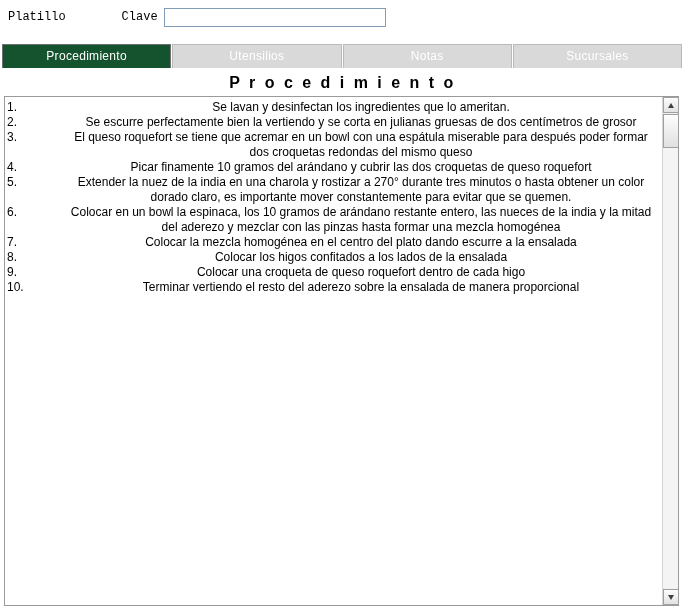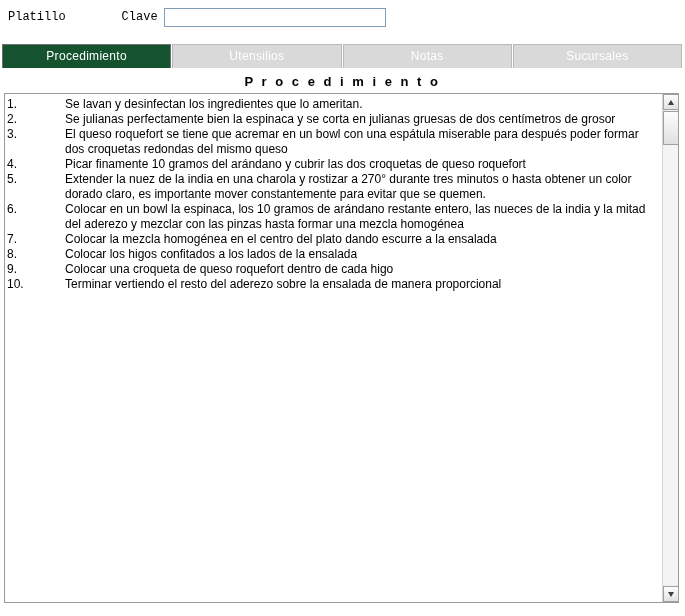--- a/index.html
+++ b/index.html
@@ -73,21 +73,21 @@
   }
   .tab.active {
     background: #14532d;
     color: #ffffff;
     border-color: #6f6f6f;
   }
 
   
   .section-title {
     text-align: center;
-    font-size: 13px;
+    font-size: 16px;
     font-weight: bold;
     letter-spacing: 2.5px;
     margin: 6px 0 4px 0;
     color: #000;
   }
 
   
   .panel-wrap {
     position: relative;
     margin: 0 6px 0 4px;
@@ -109,20 +109,21 @@
     font-size: 12px;
     line-height: 15px;
     color: #000;
   }
   .step-num {
     flex: 0 0 58px;
     white-space: nowrap;
   }
   .step-text {
     flex: 1 1 auto;
+    text-align: center;
   }
 
   
   .scrollbar {
     position: absolute;
     top: 0; right: 0; bottom: 0;
     width: 16px;
     background: #f0f0f0;
     border-left: 1px solid #d4d4d4;
     box-sizing: border-box;
@@ -185,21 +186,21 @@
 
 <div class="panel-wrap">
   <div class="panel-body">
 
     <div class="step">
       <span class="step-num">1.</span>
       <span class="step-text">Se lavan y desinfectan los ingredientes que lo ameritan.</span>
     </div>
     <div class="step">
       <span class="step-num">2.</span>
-      <span class="step-text">Se julianas perfectamente bien la espinaca y se corta en julianas gruesas de dos centímetros de grosor</span>
+      <span class="step-text">Se escurre perfectamente bien la vertiendo y se corta en julianas gruesas de dos centímetros de grosor</span>
     </div>
     <div class="step">
       <span class="step-num">3.</span>
       <span class="step-text">El queso roquefort se tiene que acremar en un bowl con una espátula miserable para después poder formar dos croquetas redondas del mismo queso</span>
     </div>
     <div class="step">
       <span class="step-num">4.</span>
       <span class="step-text">Picar finamente 10 gramos del arándano y cubrir las dos croquetas de queso roquefort</span>
     </div>
     <div class="step">

